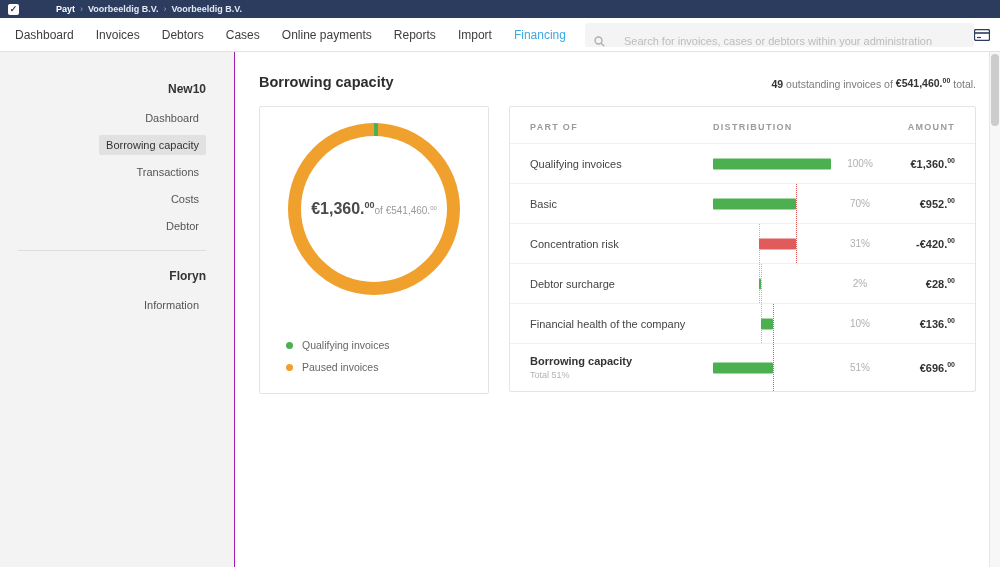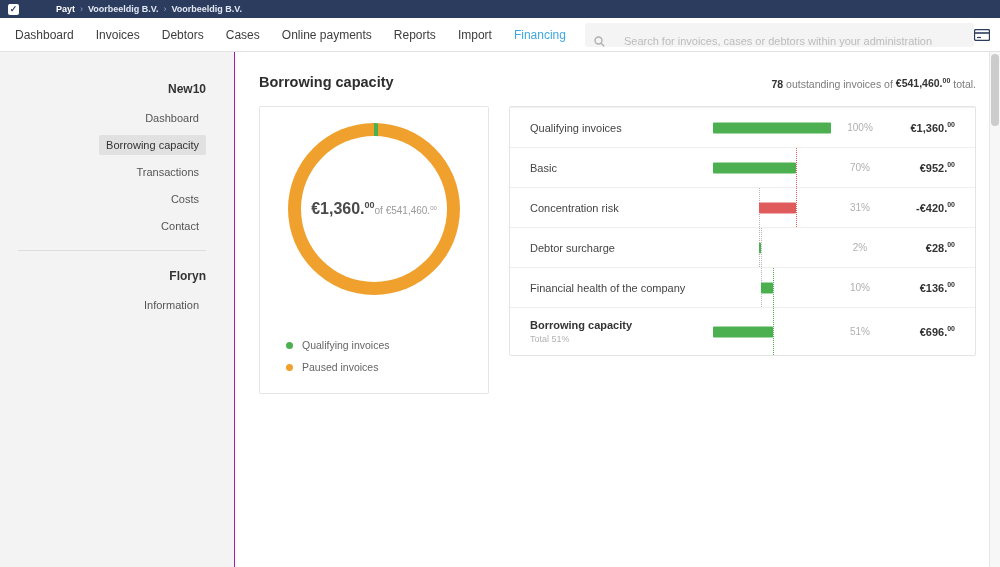--- a/index.html
+++ b/index.html
@@ -126,31 +126,31 @@
 </div>
 
 <div class="content">
 
   <div class="sidebar" id="sidebar">
       <div class="sb-title">New10</div>
       <div class="sb-item"><span>Dashboard</span></div>
       <div class="sb-item active"><span>Borrowing capacity</span></div>
       <div class="sb-item"><span>Transactions</span></div>
       <div class="sb-item"><span>Costs</span></div>
-      <div class="sb-item"><span>Contact</span></div>
+      <div class="sb-item"><span>Debtor</span></div>
       <div class="sb-divider"></div>
       <div class="sb-title">Floryn</div>
       <div class="sb-item"><span>Information</span></div>
     </div>
 
   <div class="main">
     <div class="main-header">
       <div class="page-title">Borrowing capacity</div>
       <div class="summary">
-        <span class="num">78</span><span> outstanding invoices of </span><span class="num"><span>€541,460.</span><sup>00</sup></span><span> total.</span>
+        <span class="num">49</span><span> outstanding invoices of </span><span class="num"><span>€541,460.</span><sup>00</sup></span><span> total.</span>
       </div>
     </div>
 
     <div class="cards">
 
       <div class="card card-donut">
         <div class="donut">
           <div class="donut-center">
             <div class="donut-value"><span>€1,360.</span><sup>00</sup></div>
             <div class="donut-sub"><span>of €541,460.</span><sup>00</sup></div>
@@ -162,20 +162,26 @@
               <span>Qualifying invoices</span>
             </div>
             <div class="legend-item">
               <span class="legend-dot" style="background: rgb(239, 160, 45);"></span>
               <span>Paused invoices</span>
             </div>
           </div>
       </div>
 
       <div class="card card-table">
+        <div class="thead">
+          <div class="th col-label">Part of</div>
+          <div class="th col-bar">Distribution</div>
+          <div class="th col-pct"></div>
+          <div class="th col-amt">Amount</div>
+        </div>
         <div id="table-rows">
             <div class="trow">
               <div class="tlabel col-label">
                 <div class="lab">Qualifying invoices</div>
               </div>
               <div class="barwrap col-bar">
                 <div class="bar" style="left: 0%; width: 100%; background: rgb(76, 175, 80);"></div>
               </div>
               <div class="tpct col-pct">100%</div>
               <div class="tamt col-amt"><span>€1,360.</span><sup>00</sup></div>

